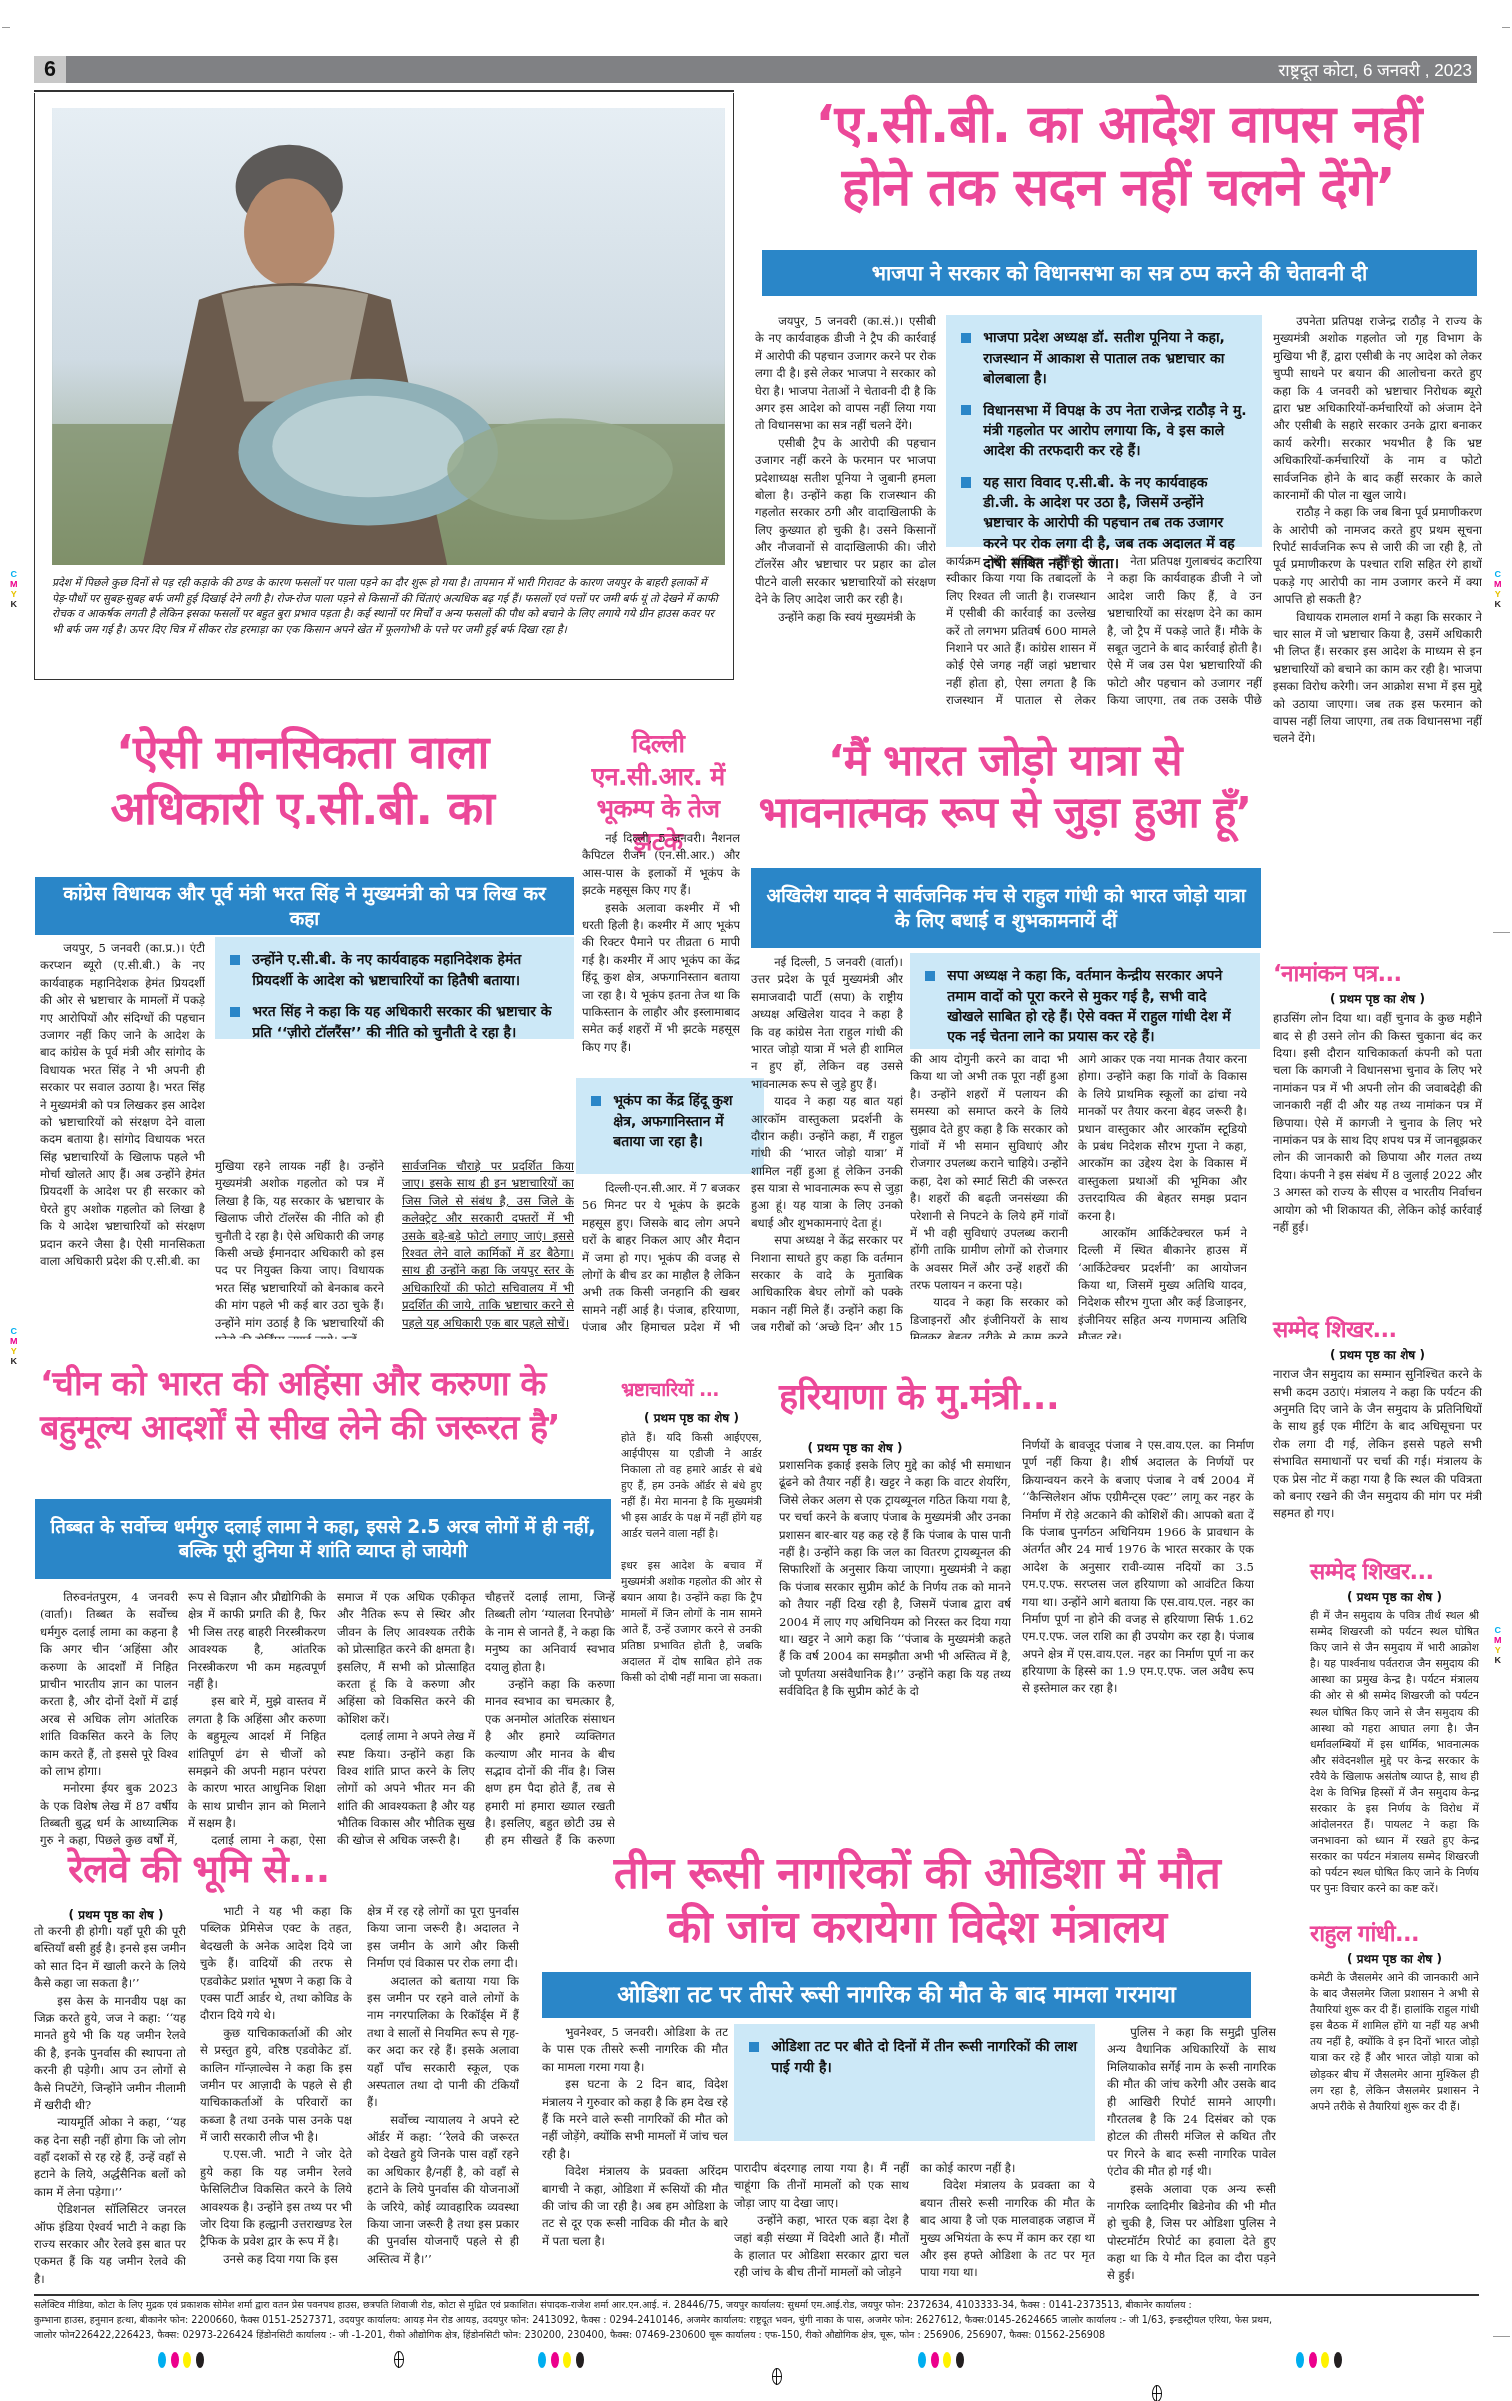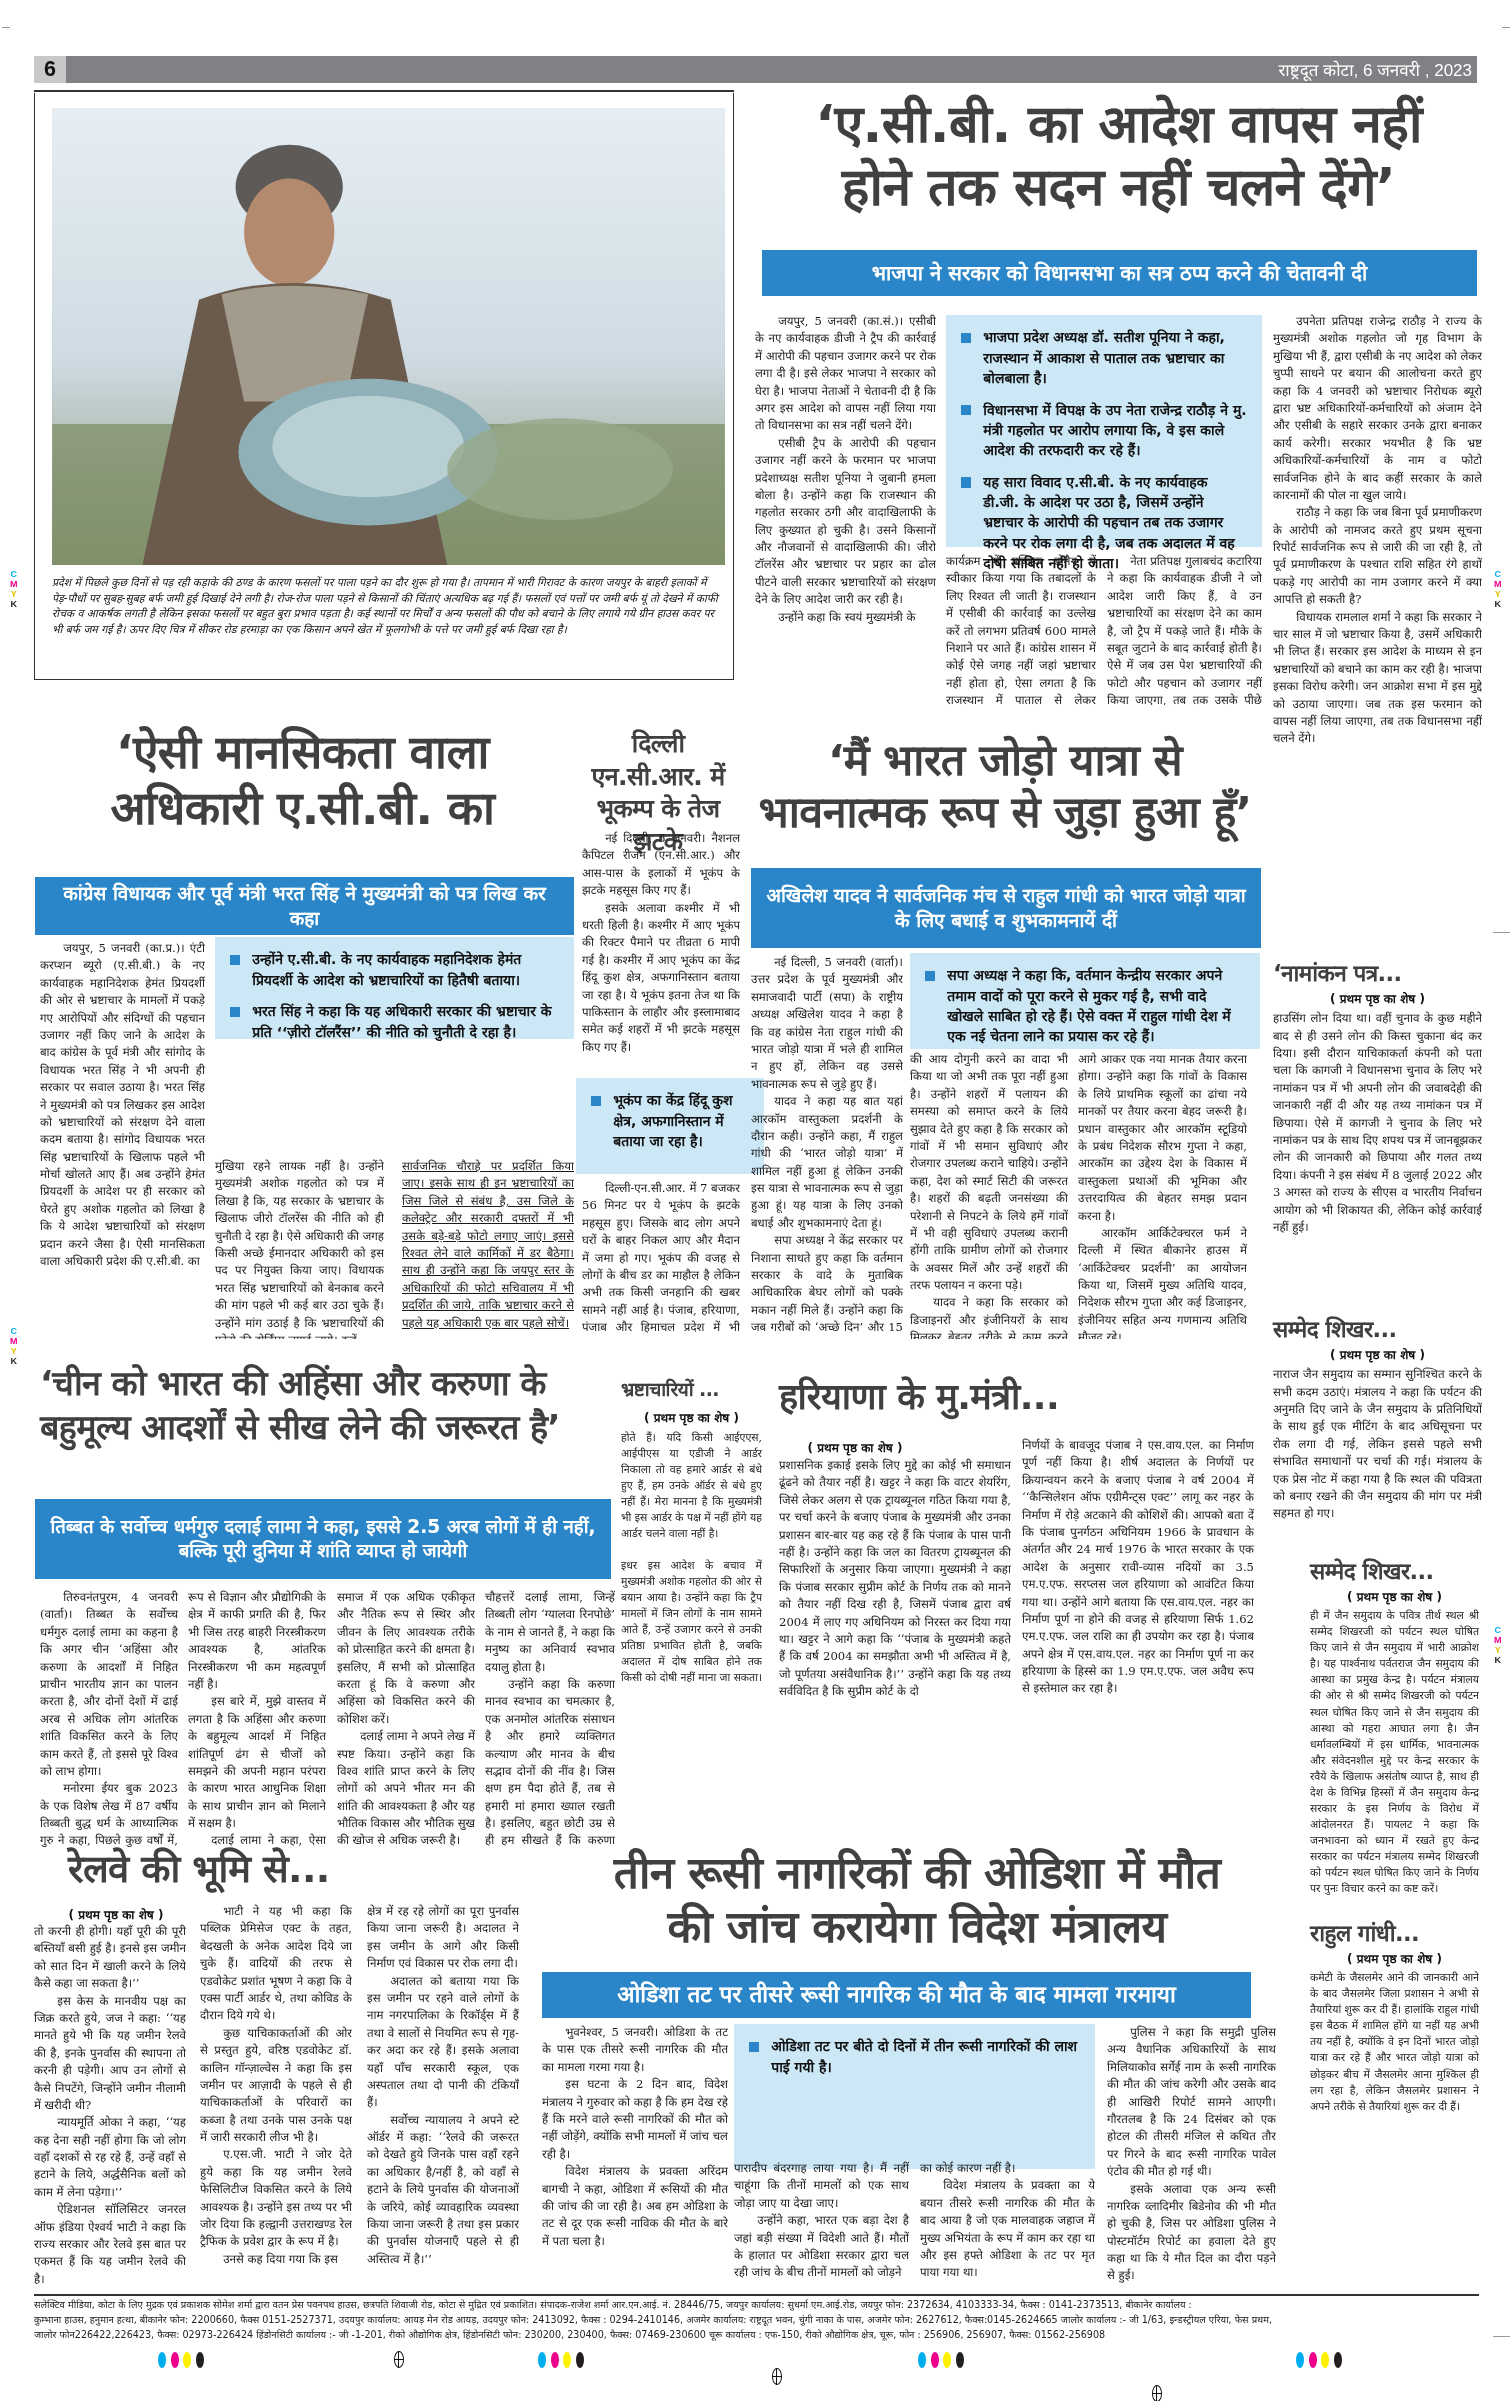--- a/index.html
+++ b/index.html
@@ -3,21 +3,21 @@
 <meta charset="utf-8">
 <style>
   * { box-sizing: border-box; margin: 0; padding: 0; }
   html, body { width: 1512px; height: 2401px; background: #ffffff; overflow: hidden; }
   body { position: relative; font-family: "DejaVu Sans", "Liberation Sans", sans-serif; color: #111; }
   .abs { position: absolute; }
   .header-bar { left: 34px; top: 56px; width: 1443px; height: 27px; background: #808184; }
   .page-no { left: 34px; top: 56px; width: 32px; height: 27px; background: #c8c8c8; color: #111; font-weight: bold; font-size: 21.5px; display:flex; align-items:center; justify-content:center; font-family: "Liberation Sans", sans-serif; }
   .masthead { right: 40px; top: 56px; height: 27px; color: #fff; font-size: 17px; display:flex; align-items:center; font-family: "Liberation Sans", sans-serif; }
   .rule { background: #333; }
-  .headline { font-weight: bold; color: #404040; line-height: 1.22; font-family: "DejaVu Sans", sans-serif; letter-spacing: -0.6px; }
+  .headline { font-weight: bold; color: #ec4899; line-height: 1.22; font-family: "DejaVu Sans", sans-serif; letter-spacing: -0.6px; }
   .h-xl { font-size: 52px; }
   .h-lg { font-size: 46px; }
   .h-md { font-size: 35px; }
   .h-sm { font-size: 25px; line-height: 1.3; }
   .h-xs { font-size: 22.6px; }
   .banner { background: #2a86c8; color: #fff; font-weight: bold; text-align: center; display:flex; align-items:center; justify-content:center; line-height: 1.3; padding: 0 11.3px; font-family: "DejaVu Sans", sans-serif; }
   .hl-box { background: #cce8f7; padding: 12.4px 14.7px; }
   .hl-item { display:flex; gap: 12.4px; font-weight: bold; font-size: 14px; line-height: 1.45; margin-bottom: 11.3px; font-family: "DejaVu Sans", sans-serif; }
   .hl-item:last-child { margin-bottom: 0; }
   .bullet { width: 10.2px; height: 10.2px; background: #2a86c8; flex: 0 0 10.2px; margin-top: 5.6px; }
@@ -260,21 +260,21 @@
 <div class="abs headline h-lg" style="left:553px;top:1846px;width:728px;text-align:center;font-size:44px;">
   <div>तीन रूसी नागरिकों की ओडिशा में मौत</div>
   <div>की जांच करायेगा विदेश मंत्रालय</div>
 </div>
 <div class="abs banner" style="left:542px;top:1972px;width:709px;height:46px;font-size:22.6px;">ओडिशा तट पर तीसरे रूसी नागरिक की मौत के बाद मामला गरमाया</div>
 <div class="abs col" style="left:542px;top:2024px;width:186px;height:260px;">
   <p>भुवनेश्वर, 5 जनवरी। ओडिशा के तट के पास एक तीसरे रूसी नागरिक की मौत का मामला गरमा गया है।</p>
   <p>इस घटना के 2 दिन बाद, विदेश मंत्रालय ने गुरुवार को कहा है कि हम देख रहे हैं कि मरने वाले रूसी नागरिकों की मौत को नहीं जोड़ेंगे, क्योंकि सभी मामलों में जांच चल रही है।</p>
   <p>विदेश मंत्रालय के प्रवक्ता अरिंदम बागची ने कहा, ओडिशा में रूसियों की मौत की जांच की जा रही है। अब हम ओडिशा के तट से दूर एक रूसी नाविक की मौत के बारे में पता चला है।</p>
 </div>
-<div class="abs hl-box" style="left:734px;top:2024px;width:361px;height:145px;">
+<div class="abs hl-box" style="left:734px;top:2024px;width:361px;height:117px;">
   <div class="hl-item">
       <span class="bullet"></span>
       <span>ओडिशा तट पर बीते दो दिनों में तीन रूसी नागरिकों की लाश पाई गयी है।</span>
     </div>
 </div>
 <div class="abs col" style="left:734px;top:2160px;width:175px;height:124px;">
   <p class="noind">पारादीप बंदरगाह लाया गया है। मैं नहीं चाहूंगा कि तीनों मामलों को एक साथ जोड़ा जाए या देखा जाए।</p>
   <p>उन्होंने कहा, भारत एक बड़ा देश है जहां बड़ी संख्या में विदेशी आते हैं। मौतों के हालात पर ओडिशा सरकार द्वारा चल रही जांच के बीच तीनों मामलों को जोड़ने</p>
 </div>
 <div class="abs col" style="left:920px;top:2160px;width:175px;height:124px;">

